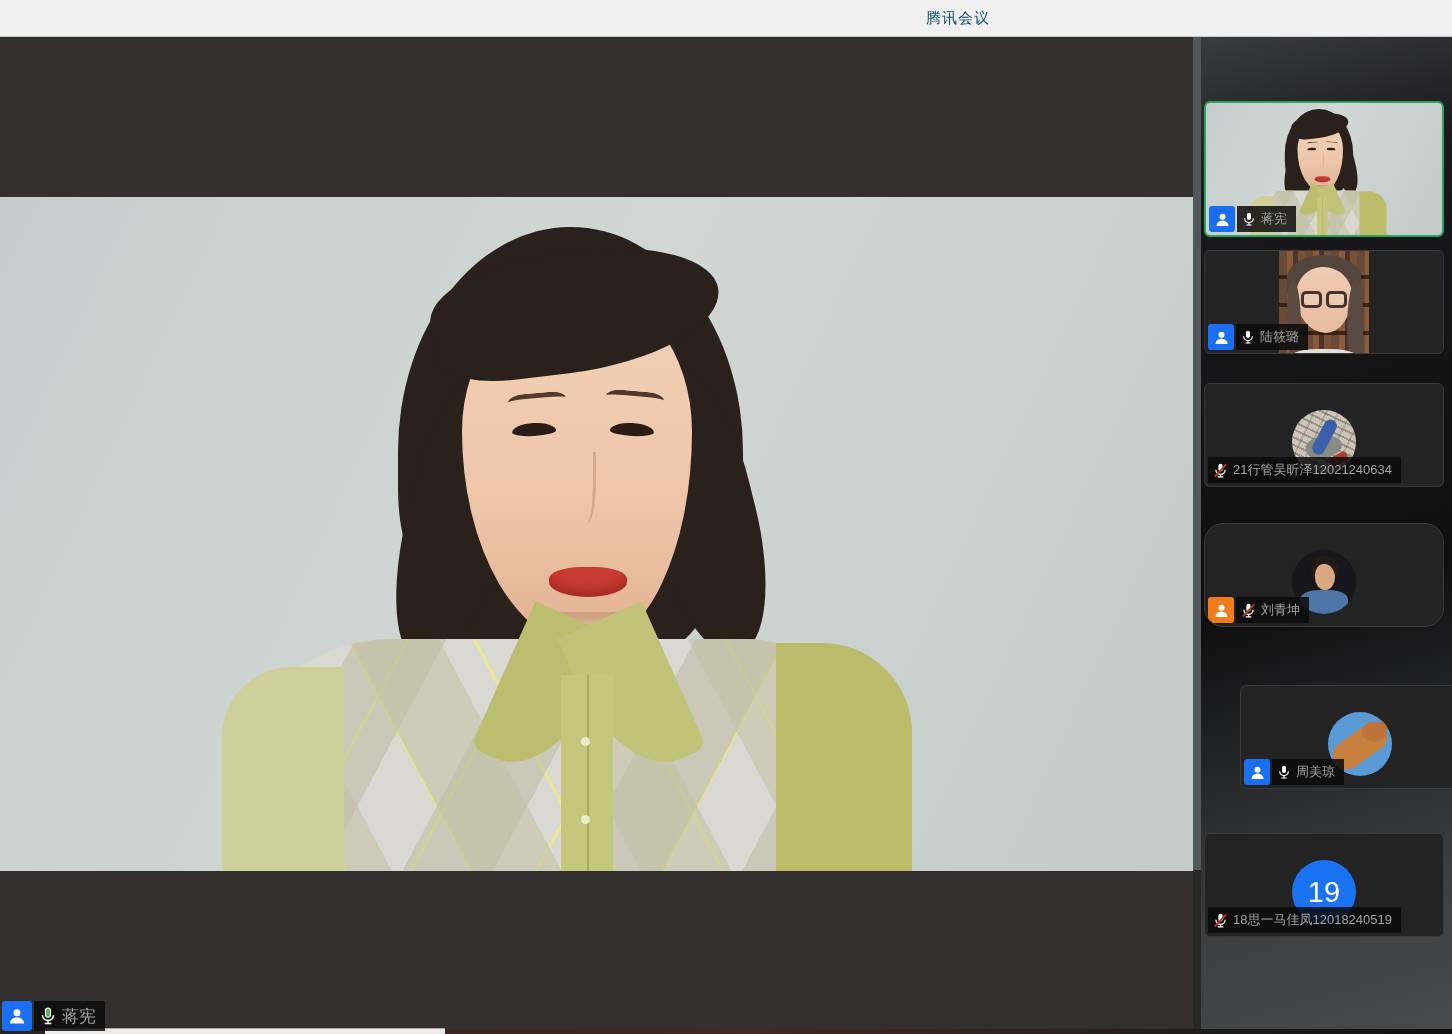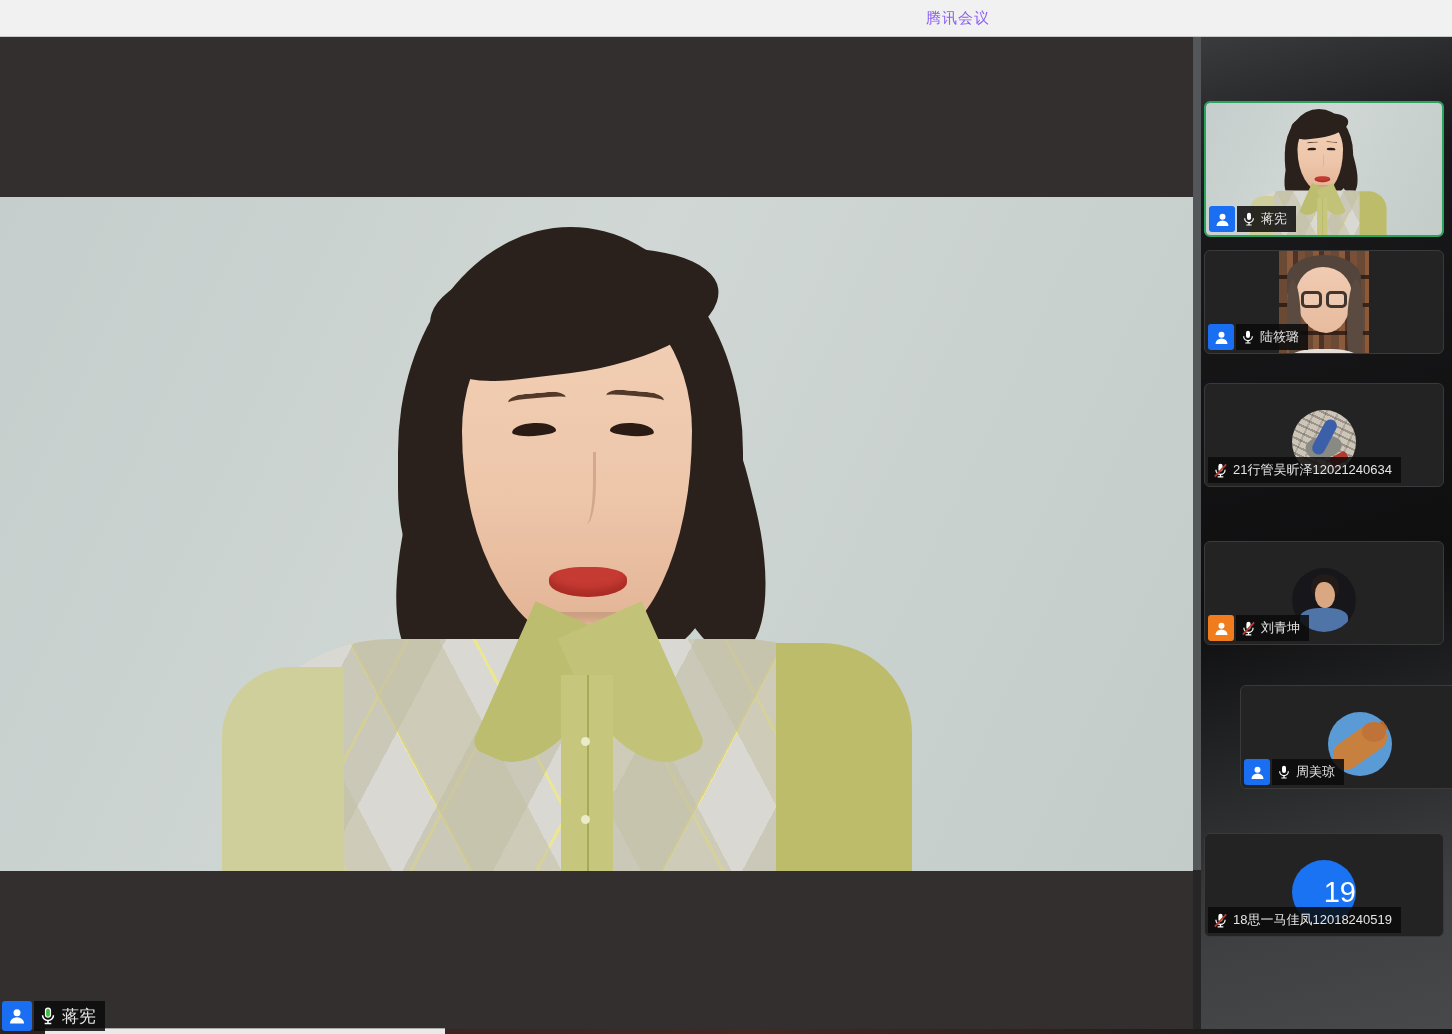--- a/index.html
+++ b/index.html
@@ -3,21 +3,21 @@
 <meta charset="utf-8">
 <style>
   * { margin:0; padding:0; box-sizing:border-box; }
   html,body { width:1452px; height:1034px; overflow:hidden; background:#332f2e;
               font-family:"Liberation Sans", sans-serif; }
 
   
   #titlebar { position:absolute; left:0; top:0; width:1452px; height:37px;
               background:#f1f1f1; border-bottom:1px solid #c9c9c9; z-index:30; }
   #window-title { position:absolute; left:878px; top:9px; width:160px; text-align:center;
-                  font-size:15px; color:#8b5cf6; letter-spacing:1px; }
+                  font-size:15px; color:#0c4a6e; letter-spacing:1px; }
 
   
   #main-col { position:absolute; left:0; top:37px; width:1193px; height:997px;
               background:#332f2e; overflow:hidden; }
   .scene { position:absolute; left:0; top:0; width:1193px; height:674px; overflow:hidden;
            background:linear-gradient(115deg,#c5cecc 0%,#d0d7d5 45%,#c3ccc9 100%); }
   #stage-video { left:0; top:160px; }
 
   
   .p { position:absolute; }
@@ -65,21 +65,21 @@
   .placket  { left:561px; top:478px; width:52px; height:196px; background:#c6c67c; }
   .seam { position:absolute; left:50%; top:0; width:2px; height:100%; background:#a9aa58; }
   .btn1,.btn2 { position:absolute; left:20px; width:9px; height:9px; border-radius:50%;
                 background:#ebebc9; }
   .btn1 { top:62px; } .btn2 { top:140px; }
 
   
   .badge { display:flex; align-items:center; justify-content:center; border-radius:3px; }
   #stage-label { position:absolute; left:2px; top:1001px; display:flex; gap:2px; z-index:25; }
   #stage-label .badge { width:30px; height:30px; }
-  .pill { display:flex; align-items:center; background:rgba(10,10,10,.85); color:#e5e5e5;
+  .pill { display:flex; align-items:center; background:rgba(10,10,10,.85); color:#a3a3a3;
           height:30px; padding:0 9px 0 4px; gap:4px; }
   #stage-label .pill { font-size:17px; }
 
   
   #bottom-strip { position:absolute; left:0; top:1029px; width:1452px; height:5px; z-index:20;
      background:linear-gradient(90deg,#2c2320 0%,#3e2522 35%,#452723 52%,#2e211f 72%,#1a1a1a 86%,#111 100%); }
   #bottom-white { position:absolute; left:45px; top:1028px; width:400px; height:6px;
      background:#eceae8; border-top:1px solid #a9a9a9; z-index:21; }
 
   
@@ -87,21 +87,21 @@
   #scroll-thumb { position:absolute; left:0; top:0; width:8px; height:833px; background:#54575a; }
 
   
   #sidebar { position:absolute; left:1201px; top:37px; width:251px; height:997px;
      background:linear-gradient(165deg,#3a3b3c 0%,#19191b 16%,#0f0f10 55%,#3e4042 86%,#47494a 100%); }
   .tile { position:absolute; left:3px; width:240px; height:104px; background:#232323;
           border:1px solid #3a3a3a; border-radius:6px; overflow:hidden; }
   #tile-0 { top:64px;  height:136px; border:2px solid #2aa35f; }
   #tile-1 { top:213px; }
   #tile-2 { top:346px; }
-  #tile-3 { top:504px; }
+  #tile-3 { top:486px;border-radius:19px; }
   #tile-4 { top:648px;margin-left:36px; }
   #tile-5 { top:796px; }
   .tile-label { position:absolute; left:3px; bottom:3px; display:flex; gap:2px; z-index:5; }
   .tile-label .badge { width:26px; height:26px; }
   .tile-label .pill  { height:26px; font-size:13px; white-space:nowrap; }
   .badge-blue   { background:#1a6ef2; }
   .badge-orange { background:#f07c1d; }
 
   
   .mini-wrap { position:absolute; left:0; top:0; width:236px; height:132px; overflow:hidden; }
@@ -150,21 +150,21 @@
       background:#4f74a8; border-radius:40% 40% 0 0; }
   .av-cat { background:#5b9bd5; }
   .av-cat .cat-body { position:absolute; left:2px; top:20px; width:60px; height:28px;
       background:#c8803f; border-radius:16px; transform:rotate(-35deg); }
   .av-cat .cat-head { position:absolute; left:34px; top:10px; width:24px; height:20px;
       background:#c07338; border-radius:45% 45% 50% 50%; }
   .av-cat .cat-ear  { position:absolute; left:50px; top:5px; width:0; height:0;
       border-left:6px solid transparent; border-right:6px solid transparent;
       border-bottom:11px solid #b56a31; transform:rotate(20deg); }
   .av-num { background:#1a73f2; color:#fff; display:flex; align-items:center;
-            justify-content:flex-end; font-size:29px; }
+            justify-content:center; font-size:29px; }
 
   svg { display:block; }
 </style>
 </head>
 <body>
 
 <div id="titlebar">
   <div id="window-title">腾讯会议</div>
 </div>
 

